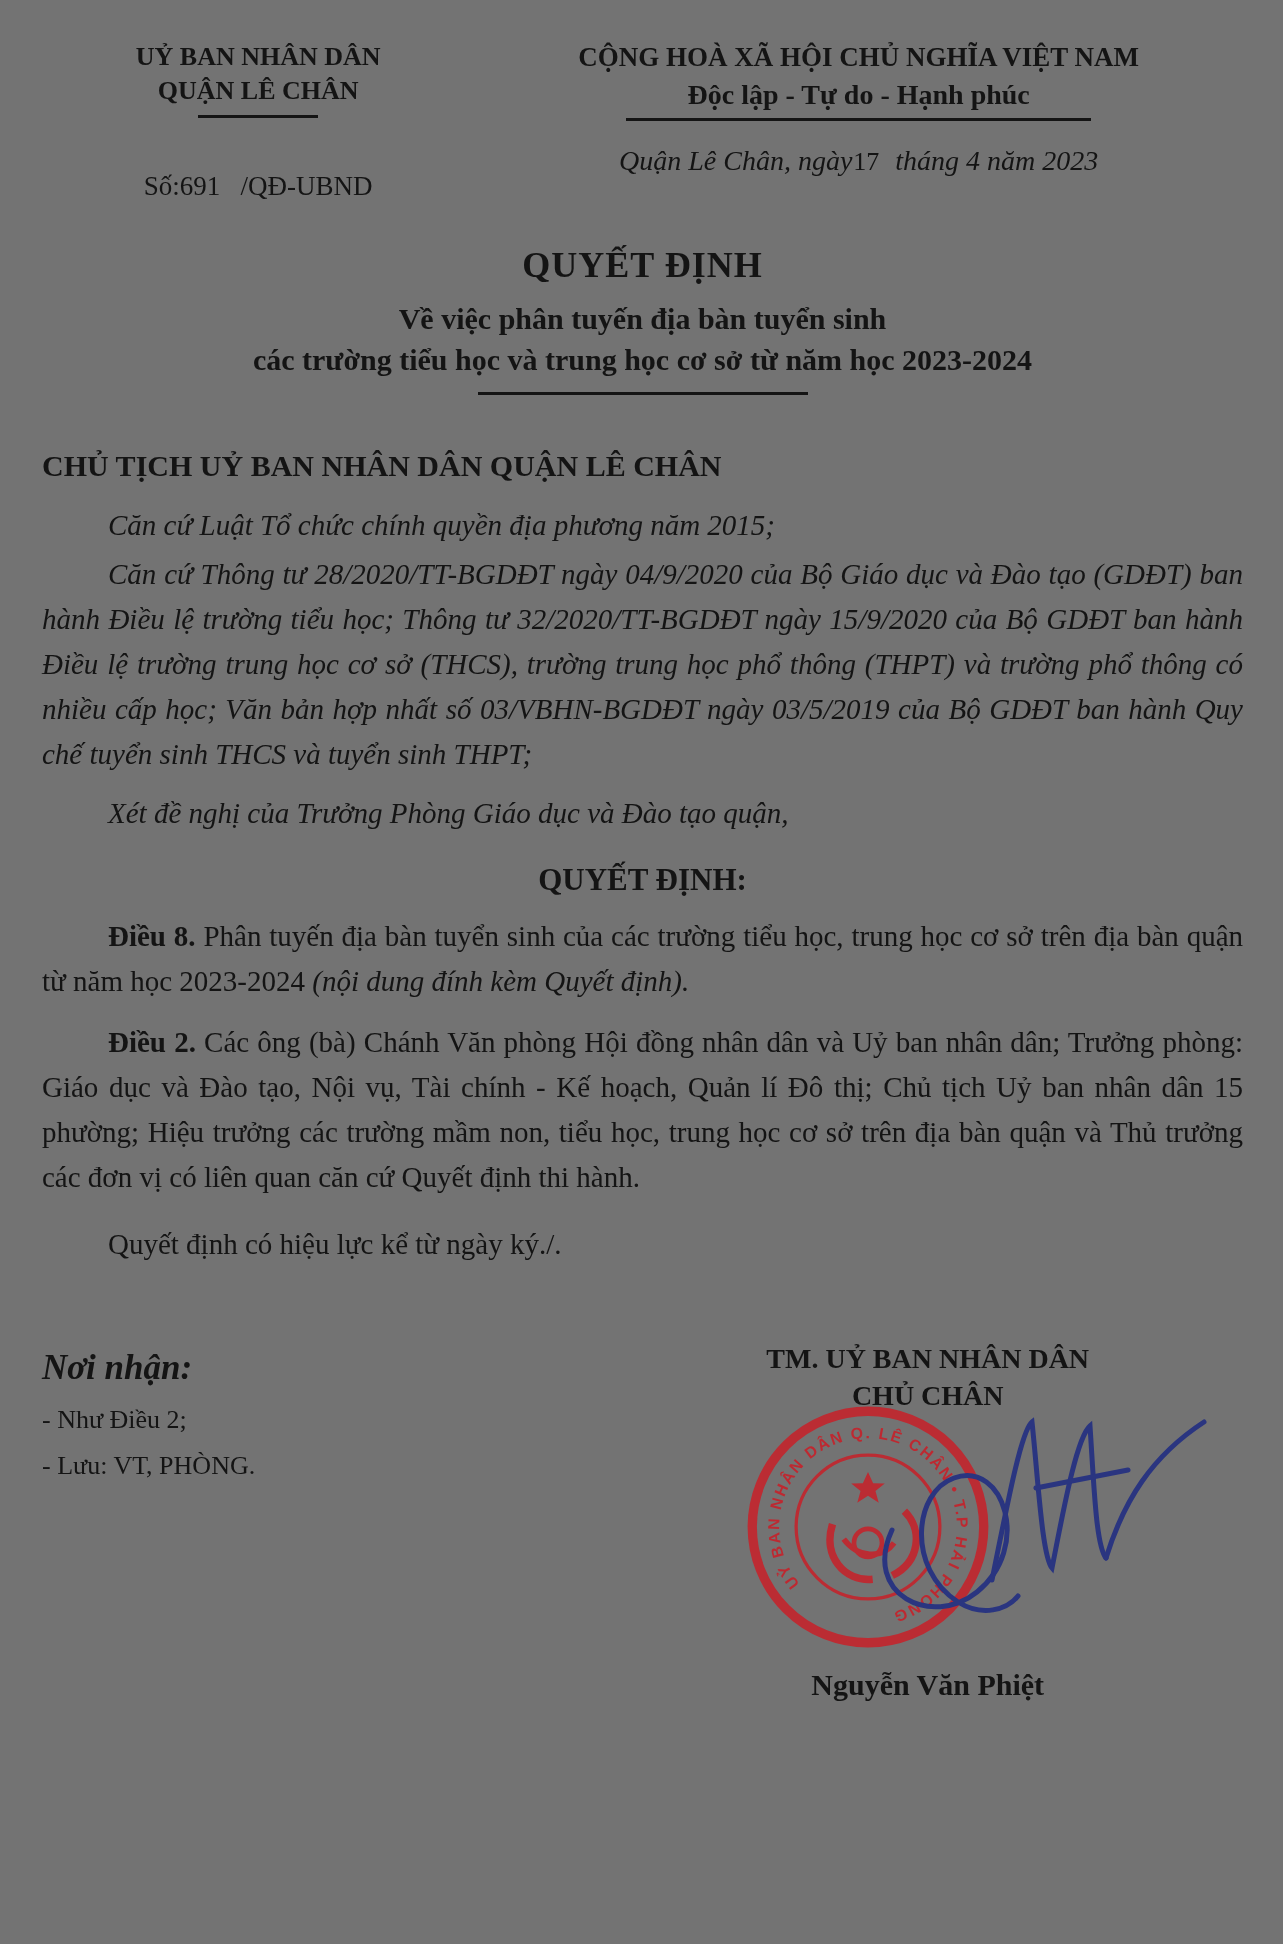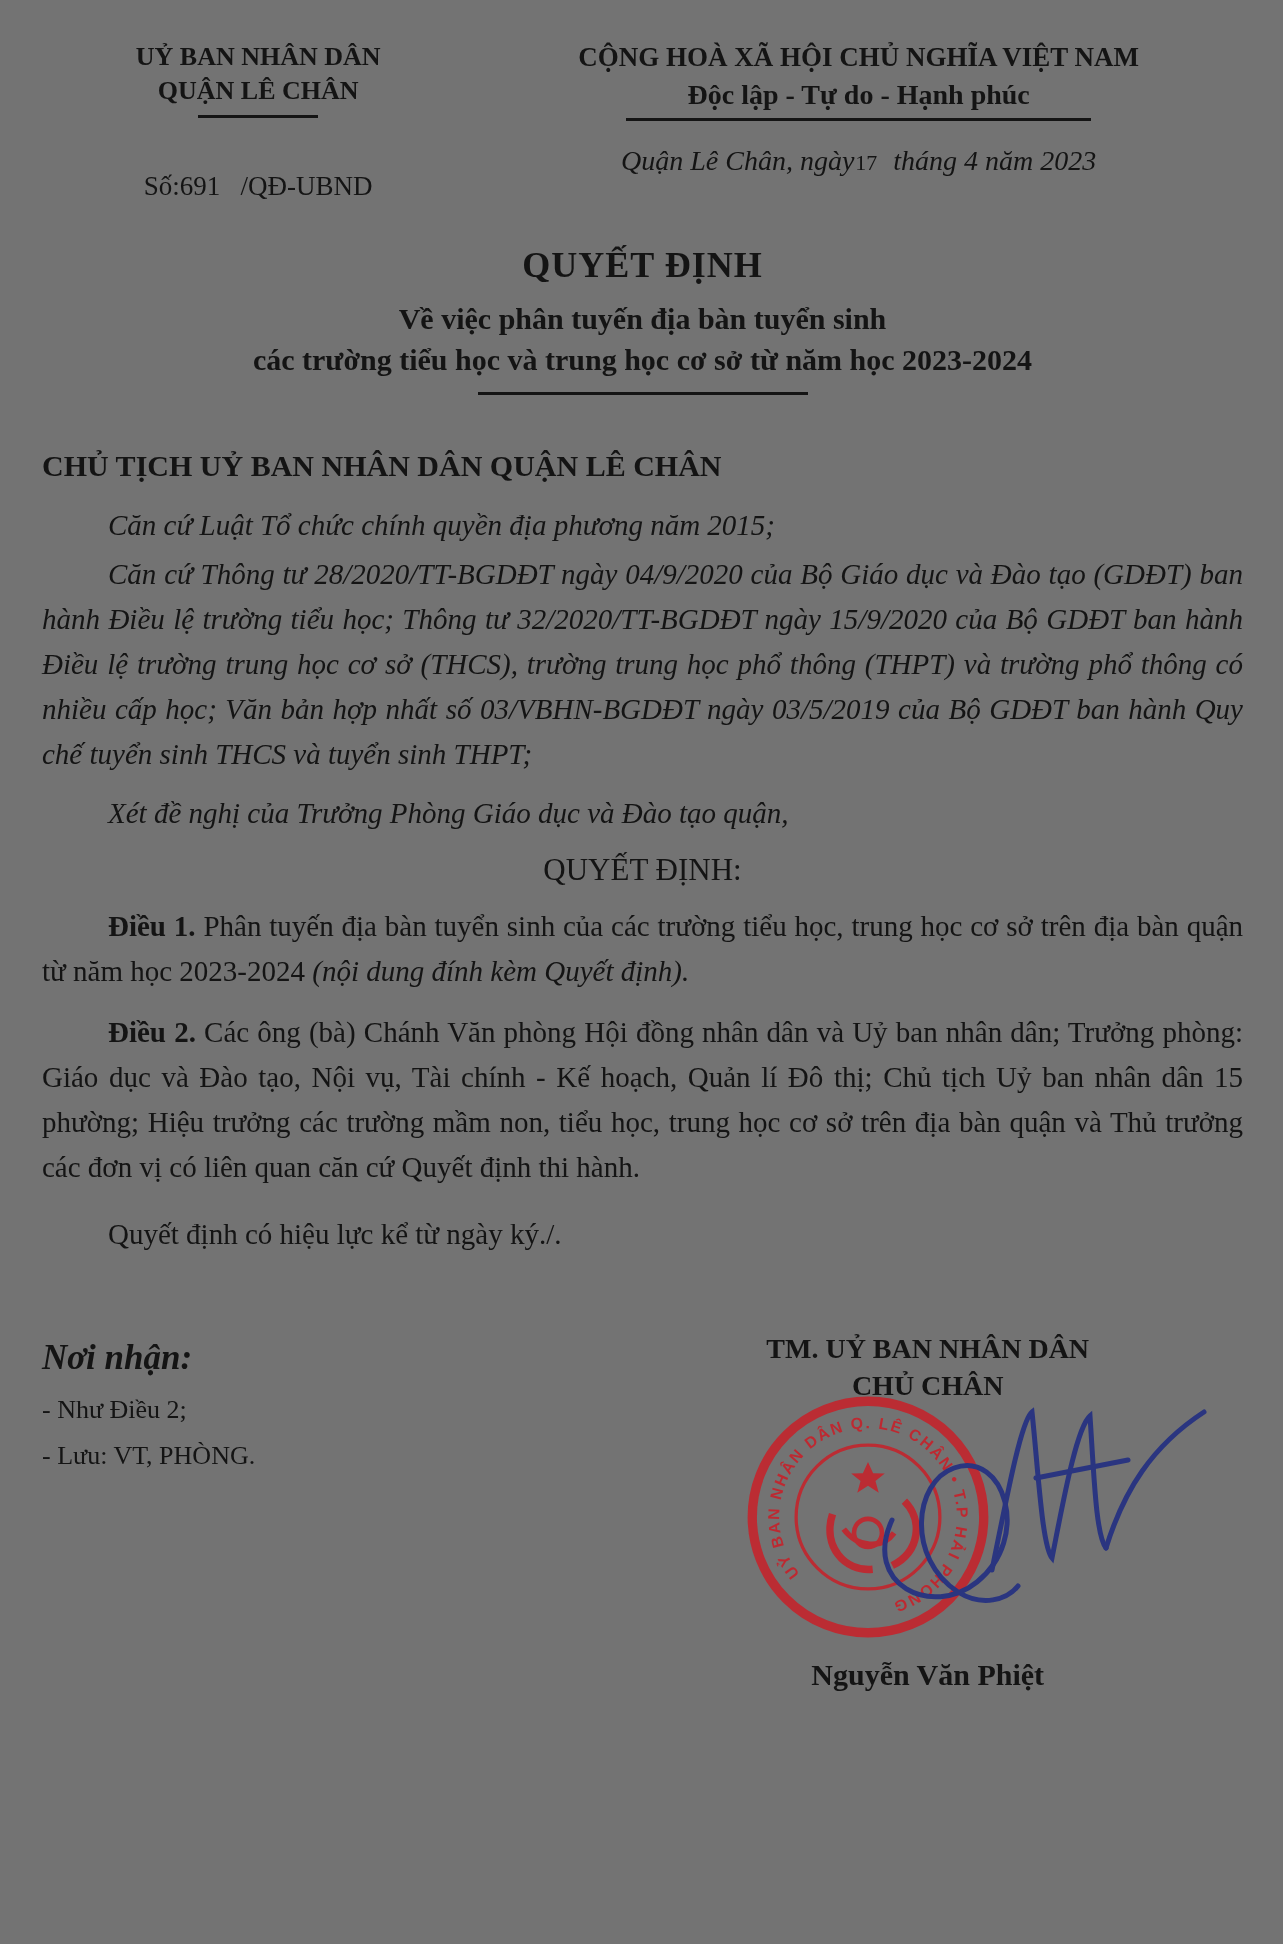--- a/index.html
+++ b/index.html
@@ -13,34 +13,34 @@
   .h-left{width:36%; text-align:center; font-weight:bold; font-size:26px; line-height:1.3;}
   .h-right{width:64%; text-align:center; font-weight:bold; line-height:1.3;}
   .h-right .l1{font-size:27px;}
   .h-right .l2{font-size:28px; margin-top:2px;}
   .rule{background:#141414; height:3px;}
   .rule-left{width:120px; margin:7px auto 0;}
   .rule-right{width:465px; margin:5px auto 0;}
   .meta-row{display:flex; margin-top:24px; font-size:27px;}
   .doc-number{width:36%; text-align:center; white-space:pre;margin-top:26px;}
   .date-line{width:64%; text-align:center; font-style:italic; font-size:28px;}
-  .date-day{font-style:normal; display:inline-block; margin:0 16px 0 1px; font-size:22px;}
+  .date-day{font-style:normal; display:inline-block; margin:0 16px 0 1px; font-size:26px;}
   
   .title-block{text-align:center; margin-top:42px; font-weight:bold;}
   .title-main{font-size:36px; letter-spacing:1px;}
   .title-sub{font-size:30px; margin-top:13px; line-height:1.3;}
   .title-rule{width:330px; height:3px; background:#141414; margin:13px auto 0;}
   .authority{font-weight:bold; font-size:30px; margin-top:54px;}
   
   p{margin:0; font-size:29px; line-height:1.55; text-align:justify;}
   .indent{text-indent:66px;}
   .preamble{font-style:italic;}
   .preamble-first{margin-top:20px;}
   .preamble + .preamble{margin-top:4px;}
-  .decision-heading{text-align:center; font-weight:normal; font-size:31px; margin-top:16px;}
+  .decision-heading{text-align:center; font-weight:bold; font-size:31px; margin-top:26px;}
   .article{margin-top:16px;}
   .article .label{font-weight:bold;}
   .article .note{font-style:italic;}
   .effect{margin-top:22px;}
   
   .footer-row{display:flex; margin-top:76px;}
   .recipients{width:45%; font-size:26px; line-height:1.45;}
   .recipients-label{font-weight:bold; font-style:italic; font-size:35px;}
   .recipient-item{margin-top:8px;}
   .sign-block{width:55%; text-align:center; position:relative; padding-left:30px; box-sizing:border-box;}
@@ -85,21 +85,21 @@
 
   <div class="authority">CHỦ TỊCH UỶ BAN NHÂN DÂN QUẬN LÊ CHÂN</div>
 
   <p class="preamble preamble-first indent">Căn cứ Luật Tổ chức chính quyền địa phương năm 2015;</p>
   <p class="preamble indent">Căn cứ Thông tư 28/2020/TT-BGDĐT ngày 04/9/2020 của Bộ  Giáo dục và Đào tạo (GDĐT) ban hành Điều lệ trường tiểu học; Thông tư 32/2020/TT-BGDĐT ngày 15/9/2020 của Bộ GDĐT ban hành Điều lệ trường trung học cơ sở (THCS), trường trung học phổ thông (THPT) và trường phổ thông có nhiều cấp học; Văn bản hợp nhất số 03/VBHN-BGDĐT ngày 03/5/2019 của Bộ GDĐT ban hành Quy chế tuyển sinh THCS và tuyển sinh THPT;</p>
   <p class="preamble indent" style="margin-top:14px;">Xét đề nghị của Trưởng Phòng Giáo dục và Đào tạo quận,</p>
 
   <div class="decision-heading">QUYẾT ĐỊNH:</div>
 
   <p class="article indent">
-    <span class="label">Điều 1.</span><span> Phân tuyến địa bàn tuyển sinh của các trường tiểu học, trung học cơ sở trên địa bàn quận từ năm học 2023-2024 </span><span class="note">(nội dung đính kèm Quyết định).</span>
+    <span class="label">Điều 8.</span><span> Phân tuyến địa bàn tuyển sinh của các trường tiểu học, trung học cơ sở trên địa bàn quận từ năm học 2023-2024 </span><span class="note">(nội dung đính kèm Quyết định).</span>
   </p>
   <p class="article indent">
     <span class="label">Điều 2.</span><span> Các ông (bà) Chánh Văn phòng Hội đồng nhân dân và Uỷ ban nhân dân; Trưởng phòng: Giáo dục và Đào tạo, Nội vụ, Tài chính - Kế hoạch, Quản lí Đô thị; Chủ tịch Uỷ ban nhân dân 15 phường; Hiệu trưởng các trường mầm non, tiểu học, trung học cơ sở trên địa bàn quận và Thủ trưởng các đơn vị có liên quan căn cứ Quyết định thi hành.</span>
   </p>
 
   <p class="effect indent">Quyết định có hiệu lực kể từ ngày ký./.</p>
 
   <div class="footer-row">
     <div class="recipients">
       <div class="recipients-label">Nơi nhận:</div>

